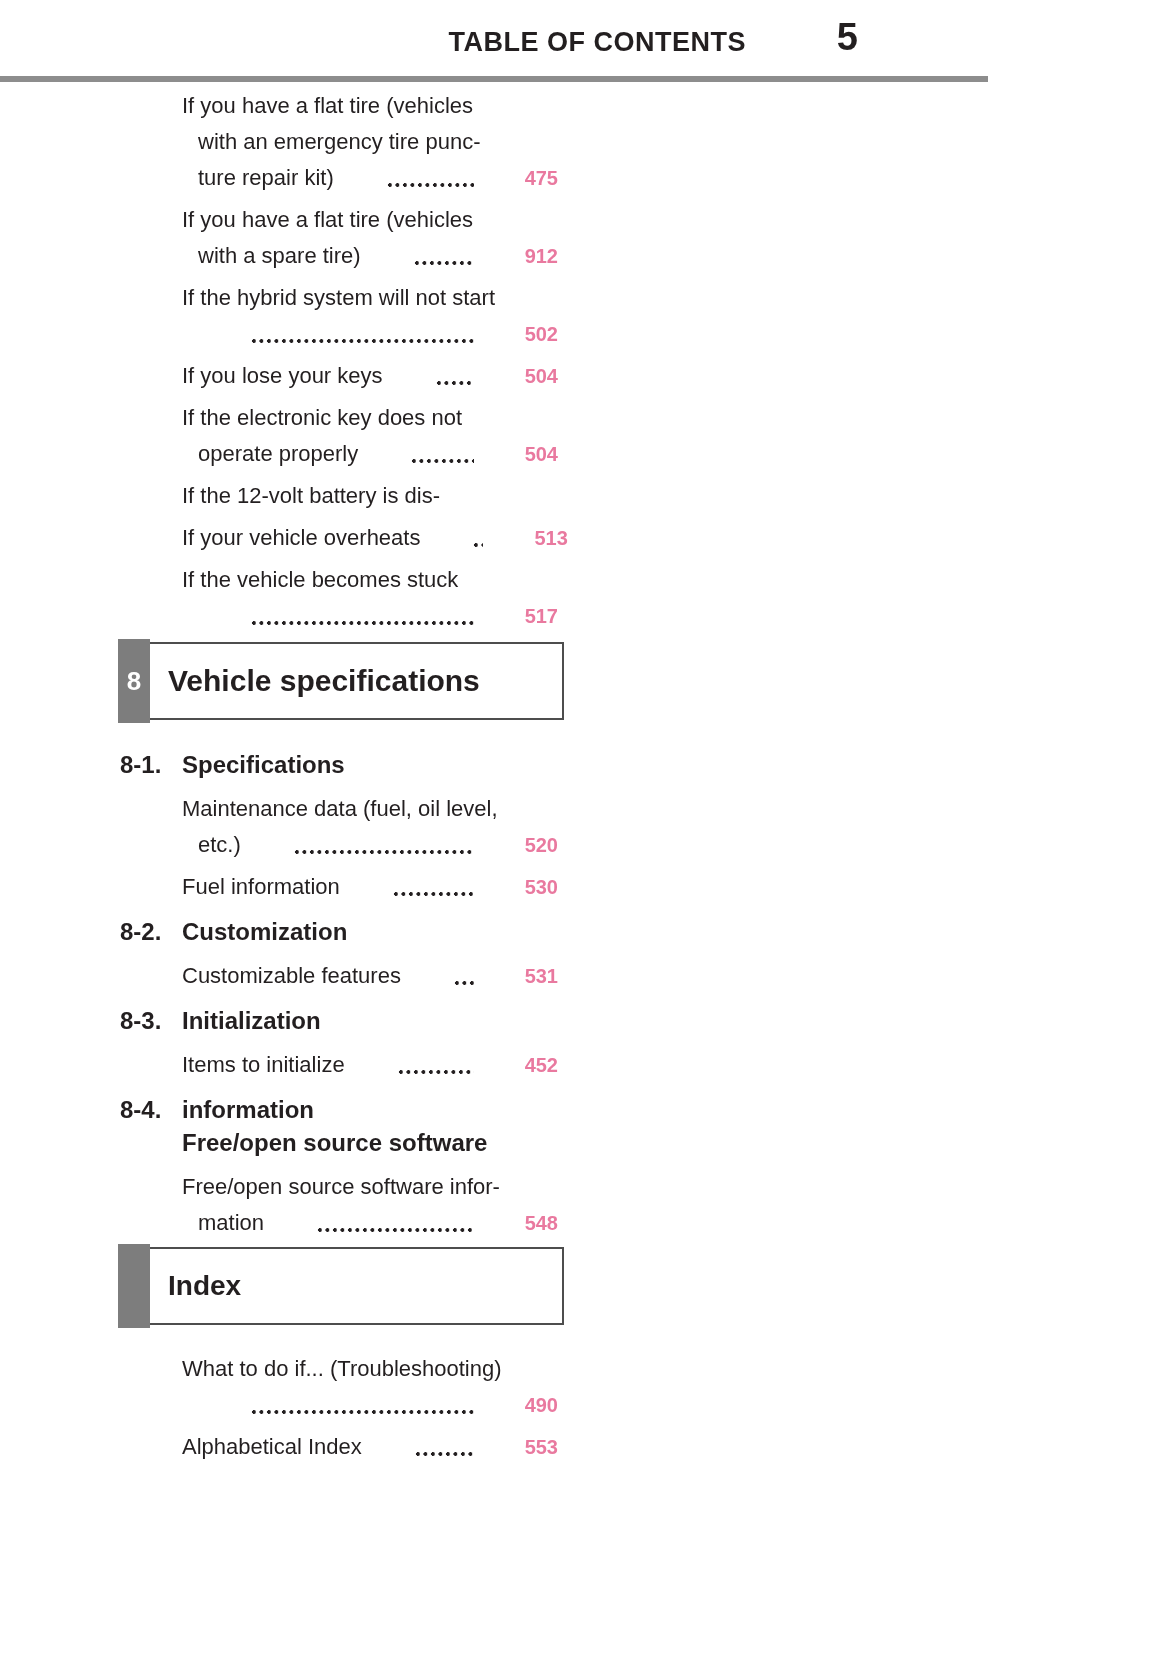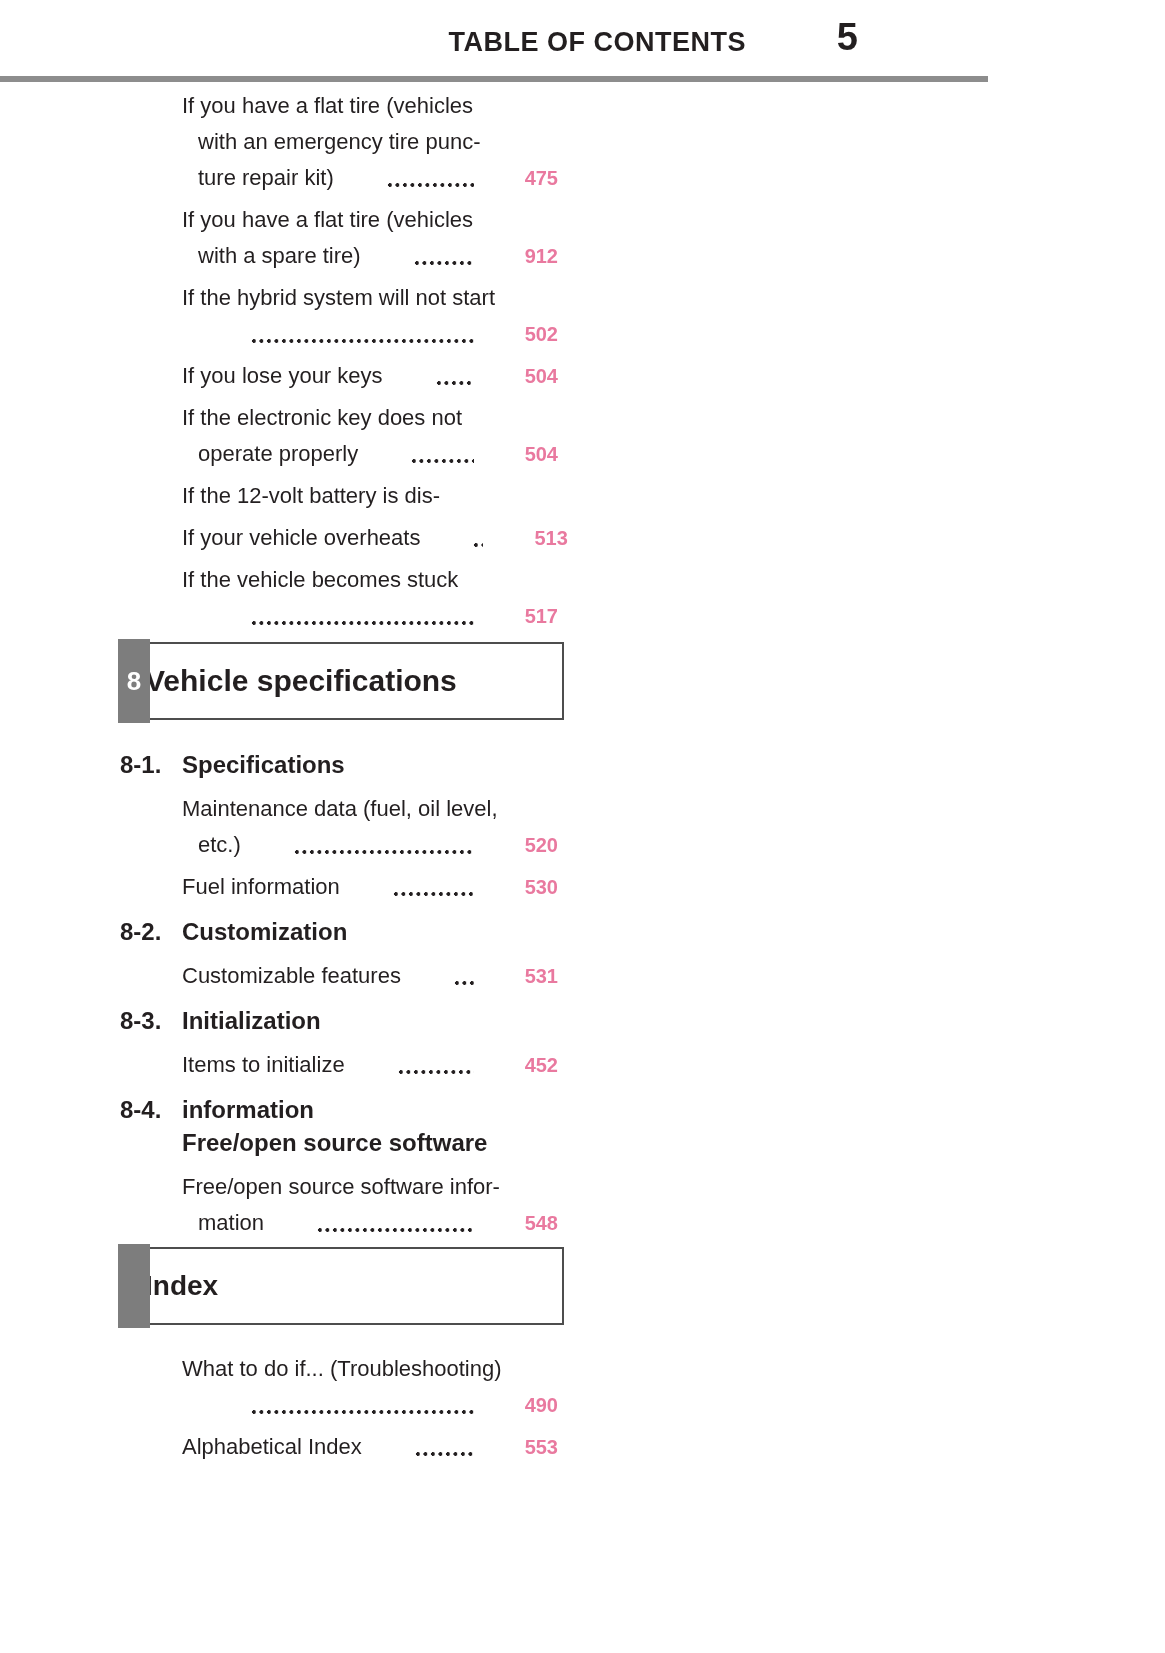--- a/index.html
+++ b/index.html
@@ -32,21 +32,21 @@
   
   .section-box {
     position:relative; box-sizing:border-box; margin:8px 0 28px -2px;
     width:446px; height:78px; border:2px solid #4d4d4d; background:#ffffff;
   }
   .section-box .box-tab {
     position:absolute; left:-2px; top:-5px; width:32px; height:84px;
     background:#7d7d7d; color:#ffffff; display:flex; align-items:center; justify-content:center;
     font-size:26px; font-weight:bold;
   }
-  .section-box .box-title { margin-left:25px; line-height:74px; font-size:30px; font-weight:bold; white-space:nowrap; }
+  .section-box .box-title { margin-left:48px; line-height:74px; font-size:30px; font-weight:bold; white-space:nowrap; }
   .section-box.index-box { margin-top:6px; margin-bottom:26px; }
   .section-box.index-box .box-title { font-size:28px; }
 
   
   .sub { position:relative; margin:10px 0 10px 0; font-size:24px; font-weight:bold; line-height:33px; }
   .sub .num { position:absolute; left:0; top:0; }
   .sub .titles { margin-left:62px; }
   .sub .titles div { white-space:nowrap; }
 
   

